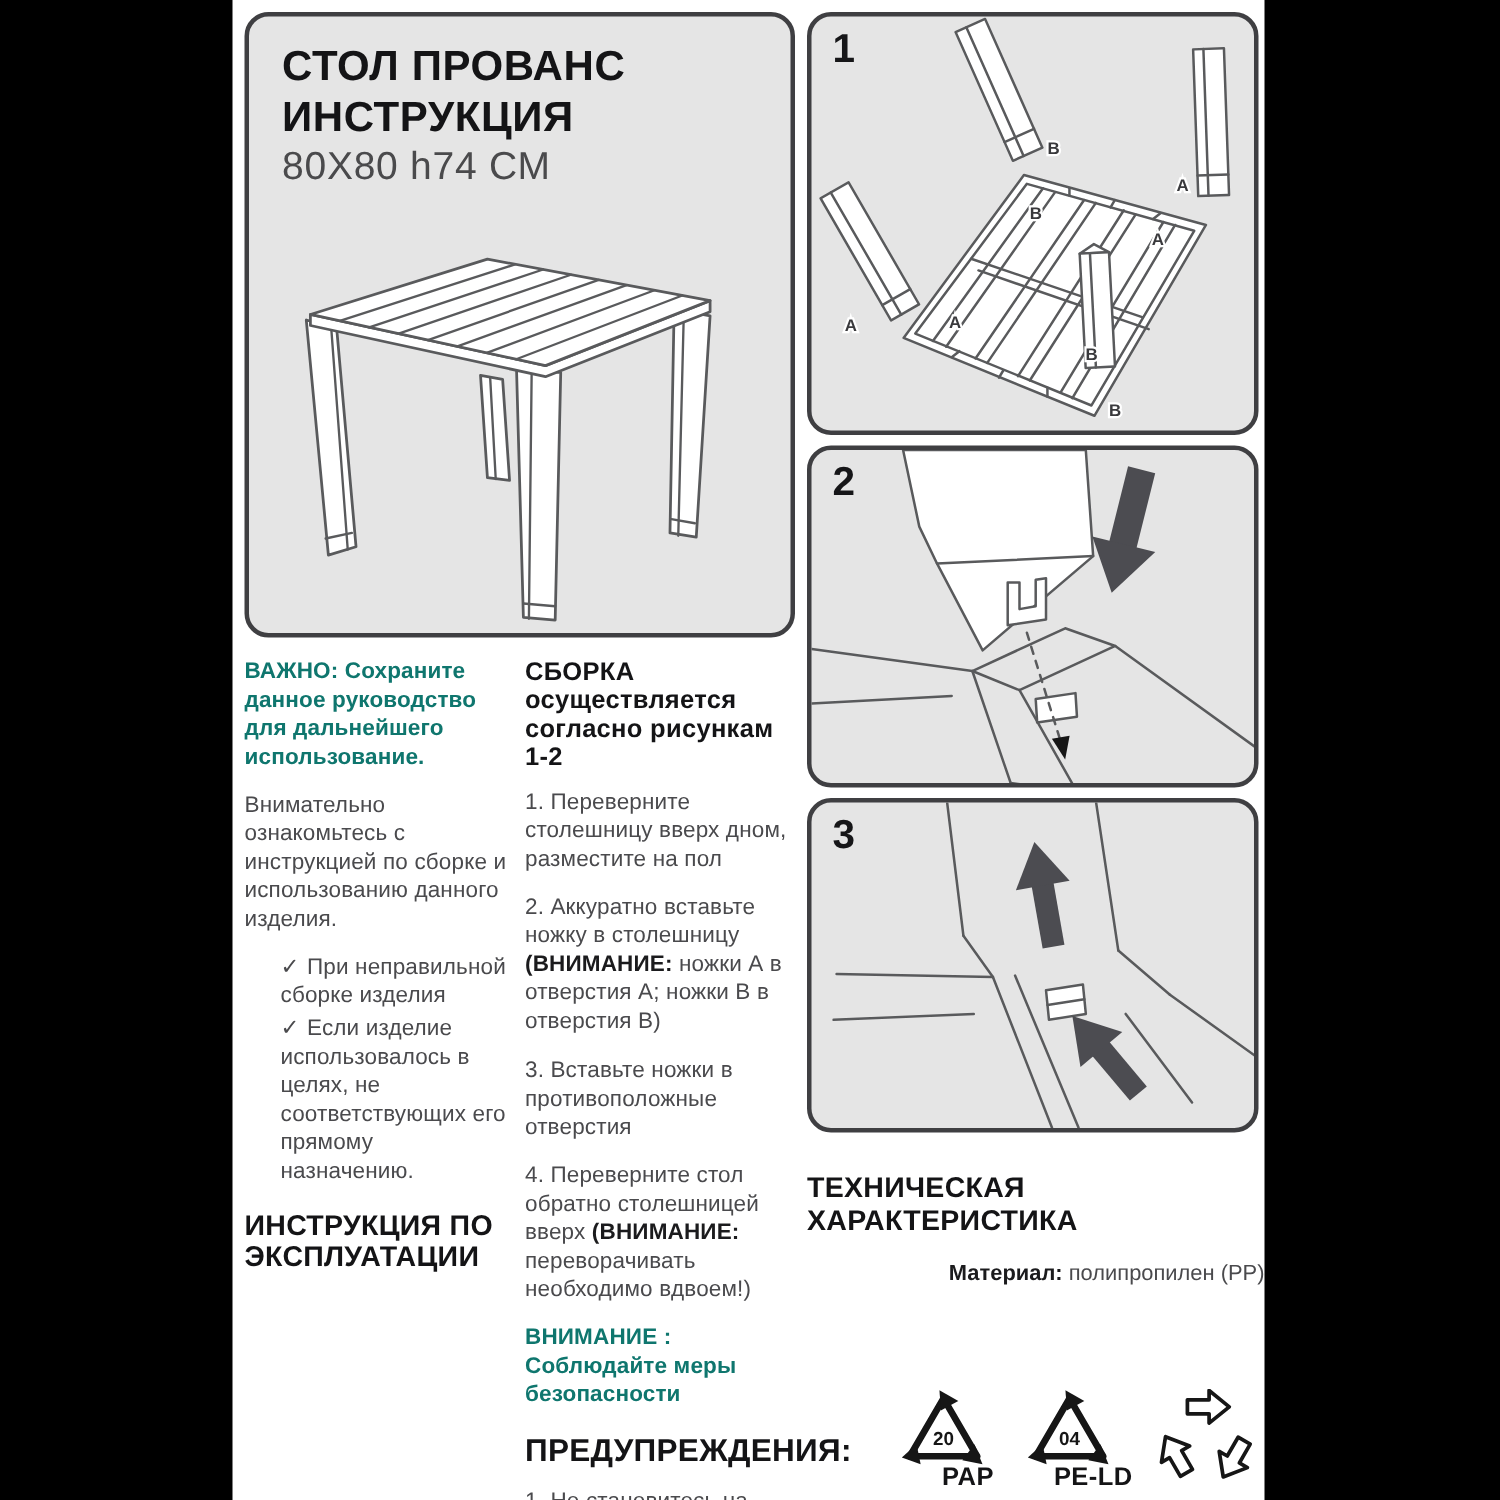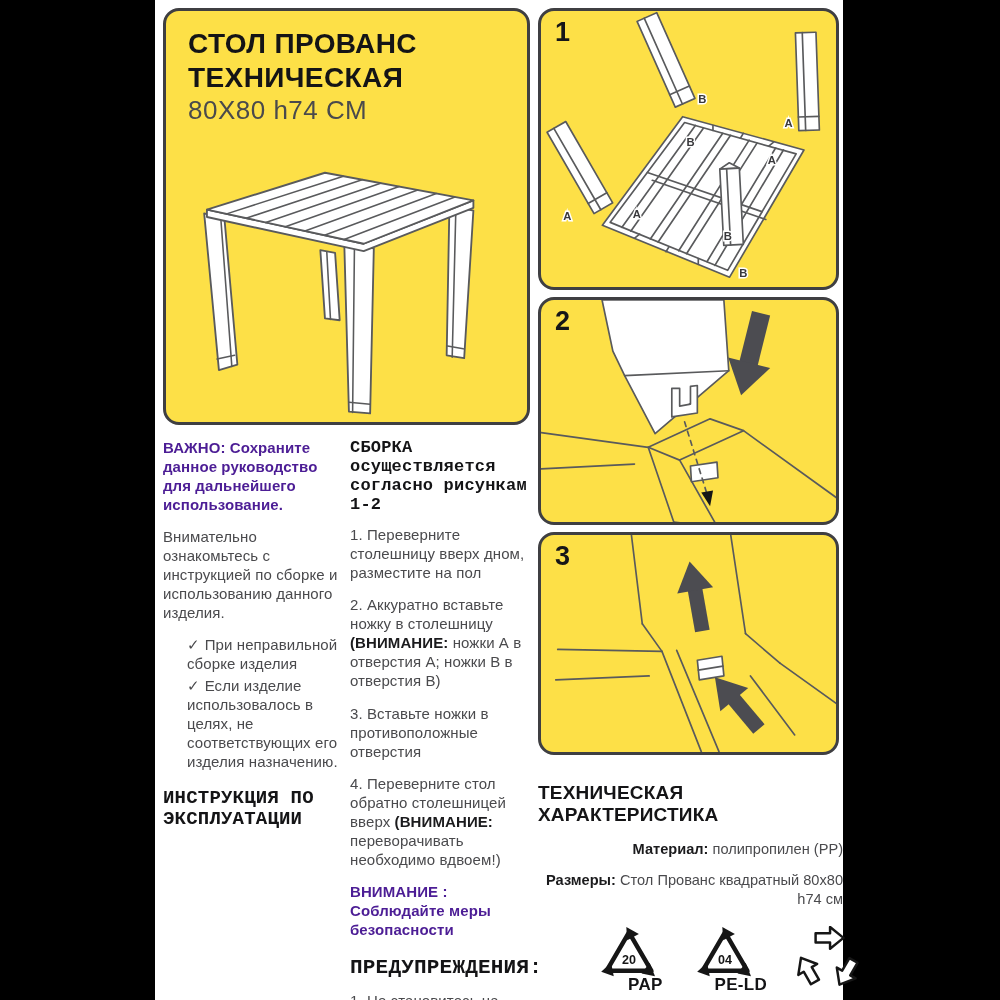--- a/index.html
+++ b/index.html
@@ -8,21 +8,21 @@
     background:#ffffff; overflow:hidden;
     font-family:"Liberation Sans", sans-serif;
     -webkit-font-smoothing:antialiased;
   }
   .bar { position:absolute; top:0; height:1000px; background:#000; }
   .bar.left  { left:0; width:155px; }
   .bar.right { left:843px; width:157px; }
 
   .box {
     position:absolute; border:3px solid #3f3f42; border-radius:16px;
-    background:#fde047; box-sizing:border-box;
+    background:#e5e5e5; box-sizing:border-box;
   }
   .title-box { left:163px; top:8px;  width:367px; height:417px; }
   .fig1 { left:538px; top:8px;   width:301px; height:282px; }
   .fig2 { left:538px; top:297px; width:301px; height:228px; }
   .fig3 { left:538px; top:532px; width:301px; height:223px; }
 
   .fig-num {
     position:absolute; top:6px; left:14px; font-size:27px; font-weight:800;
     color:#161618;
   }
@@ -30,36 +30,36 @@
   .title-text { padding:16px 20px 0 22px; }
   .title-line { font-size:28px; font-weight:800; color:#141416; line-height:1.22; letter-spacing:0.4px; }
   .subtitle   { font-size:26px; font-weight:400; color:#4a4a4c; margin-top:0; letter-spacing:0.5px; }
   .table-art  { position:absolute; left:16px; bottom:4px; }
 
   .col { position:absolute; font-size:15px; line-height:1.27; color:#4a4a4d; letter-spacing:0.1px; }
   .col-left { left:163px; top:438px; width:177px; }
   .col-mid  { left:350px; top:438px; width:180px; }
   .col p { margin:0 0 13px 0; }
   .b { font-weight:700; color:#1b1b1d; }
-  p.lead { font-weight:700; color:#4c1d95; }
+  p.lead { font-weight:700; color:#0f766e; }
   h3.sec {
     font-size:19px; font-weight:800; color:#141416; line-height:1.12;
-    margin:17px 0 11px 0; letter-spacing:0.2px;font-family:Liberation Mono, monospace;
+    margin:17px 0 11px 0; letter-spacing:0.2px;
   }
   h3.sec.warn { font-size:21px; }
   h3.sec.asm  { font-size:17px; margin-top:0; }
   .check-list { margin:0 0 13px 12px; }
   .check-item { margin:0 0 2px 12px; }
   .check-glyph { margin-right:5px; }
 
   .specs { position:absolute; left:538px; top:766px; width:305px; color:#4a4a4d; }
   .specs h3 { font-size:19px; font-weight:800; color:#141416; margin:16px 0 14px 0; letter-spacing:0.2px; }
   .spec-line { font-size:14.6px; margin:0 0 12px 0; line-height:1.3;text-align:right; }
 
-  .recycling { position:absolute; left:596px; top:926px; display:flex; align-items:flex-start; gap:20px; }
+  .recycling { position:absolute; left:596px; top:926px; display:flex; align-items:flex-start; gap:8px; }
   .r-icon { display:flex; flex-direction:column; align-items:center; }
   .r-label { font-size:17px; font-weight:800; color:#141416; margin-top:-3px; letter-spacing:0.3px;padding-left:32px; }
 
   svg { display:block; }
   .ln  { stroke:#595a5c; stroke-width:2;   fill:none; stroke-linejoin:round; stroke-linecap:round; }
   .ln1 { stroke:#595a5c; stroke-width:1.7; fill:none; stroke-linejoin:round; stroke-linecap:round; }
   .fw  { fill:#ffffff; }
   .arrow { fill:#4c4c51; }
   .diag-label {
     font-family:"Liberation Sans", sans-serif; font-size:11.5px; font-weight:700;
@@ -76,21 +76,21 @@
 </head>
 <body>
 
 <div class="canvas">
   <div class="bar left"></div>
   <div class="bar right"></div>
 
   <div class="box title-box">
     <div class="title-text">
       <div class="title-line">СТОЛ ПРОВАНС</div>
-      <div class="title-line">ТЕХНИЧЕСКАЯ</div>
+      <div class="title-line">ИНСТРУКЦИЯ</div>
       <div class="subtitle">80X80 h74 СМ</div>
     </div>
     <svg class="table-art" width="332" height="260" viewBox="0 0 360 282">
 
       <g>
         <polygon class="ln fw" points="150,100 166,103 171,176 155,174"></polygon>
         <line class="ln1" x1="157" y1="102" x2="161" y2="175"></line>
         <polygon class="ln fw" points="24,60 46,66 60,224 40,230"></polygon>
         <line class="ln1" x1="42" y1="65" x2="54" y2="226"></line>
         <line class="ln1" x1="38" y1="218" x2="57" y2="214"></line>
@@ -236,21 +236,21 @@
         <polygon points="182,166 219,166 200,136"></polygon>
       </g>
     </svg>
   </div>
 
   <div class="col col-left">
     <p class="lead">ВАЖНО: Сохраните данное руководство для дальнейшего использование.</p>
     <p>Внимательно ознакомьтесь с инструкцией по сборке и использованию данного изделия.</p>
     <div class="check-list">
       <div class="check-item"><span class="check-glyph">✓</span><span>При неправильной сборке изделия</span></div>
-      <div class="check-item"><span class="check-glyph">✓</span><span>Если изделие использовалось в целях, не соответствующих его изделия назначению.</span></div>
+      <div class="check-item"><span class="check-glyph">✓</span><span>Если изделие использовалось в целях, не соответствующих его прямому назначению.</span></div>
     </div>
     <h3 class="sec">ИНСТРУКЦИЯ ПО ЭКСПЛУАТАЦИИ</h3>
 
   </div>
 
   <div class="col col-mid">
     <h3 class="sec asm">СБОРКА осуществляется согласно рисункам 1-2</h3>
     <p>1. Переверните столешницу вверх дном, разместите на пол</p>
     <p><span>2. Аккуратно вставьте ножку в столешницу</span>
       <span class="b">(ВНИМАНИЕ:</span>
@@ -262,22 +262,20 @@
     <p class="lead">ВНИМАНИЕ : Соблюдайте меры безопасности</p>
     <h3 class="sec warn">ПРЕДУПРЕЖДЕНИЯ:</h3>
     <p style="margin-bottom:2px">1. Не становитесь на стол</p>
 
   </div>
 
   <div class="specs">
     <h3>ТЕХНИЧЕСКАЯ ХАРАКТЕРИСТИКА</h3>
     <p class="spec-line"><span class="b">Материал:</span>
       <span>полипропилен (PP)</span></p>
-    <p class="spec-line"><span class="b">Размеры:</span>
-      <span>Стол Прованс квадратный 80x80 h74 см</span></p>
   </div>
 
   <div class="recycling">
     <div class="r-icon">
       <svg width="56" height="52" viewBox="0 0 60 58">
         <path class="mob" d="M30,7 L55,50 L5,50 Z"></path>
         <polygon class="mob-head" points="27,1 41,9 28,16"></polygon>
         <polygon class="mob-head" points="53,41 59,56 44,53"></polygon>
         <polygon class="mob-head" points="13,56 -1,51 10,41"></polygon>
         <text class="mob-num" x="30" y="42">20</text>

